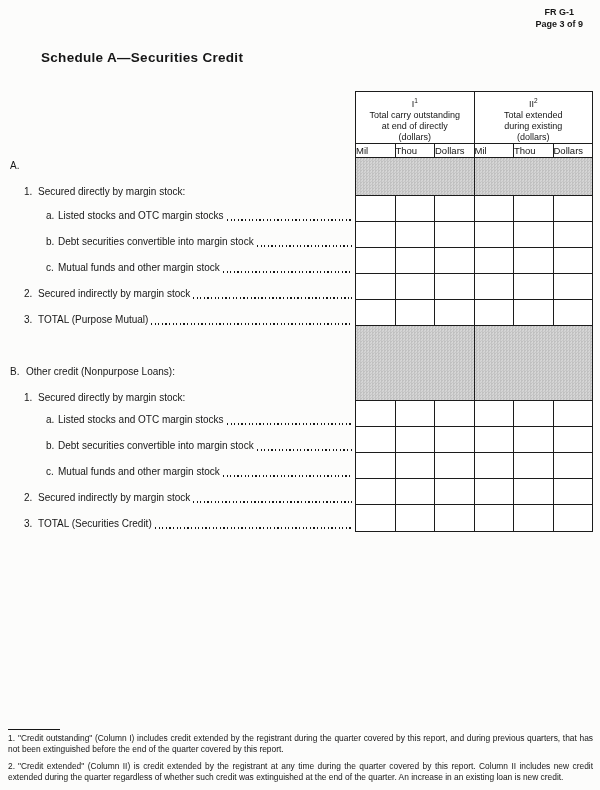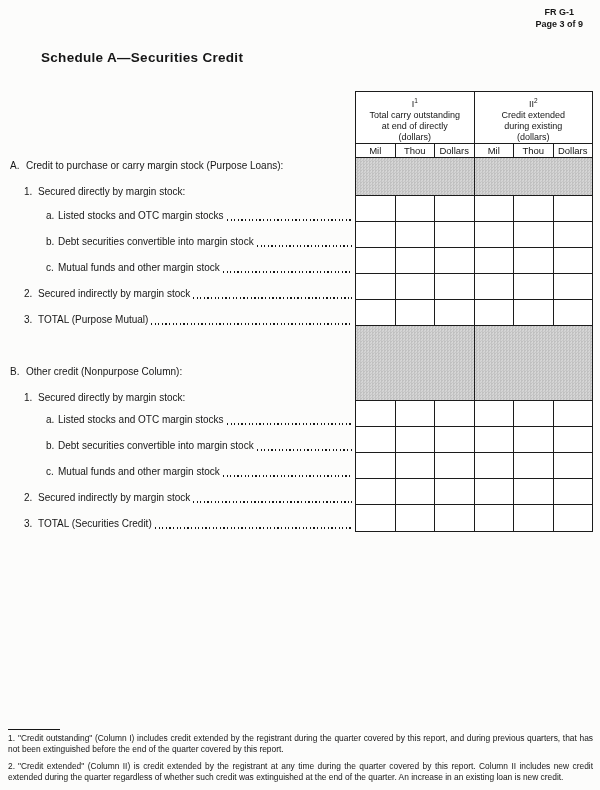--- a/index.html
+++ b/index.html
@@ -24,21 +24,21 @@
   .tbl{position:absolute;left:355px;top:91px;width:238px;
        border:1.5px solid #1c1c1c;box-sizing:border-box;background:#fff;}
   .trow{display:flex;border-bottom:1px solid #1c1c1c;box-sizing:border-box;}
   .trow:last-child{border-bottom:none;}
   .ghead{height:52px;}
   .gcell{flex:1;text-align:center;font-size:9px;line-height:11px;padding-top:3px;
          box-sizing:border-box;}
   .gcell:first-child{border-right:1.5px solid #1c1c1c;}
   .gnum sup{font-size:6.5px;}
   .subhead{height:14px;}
-  .scell{flex:1;text-align:center;font-size:9.5px;line-height:13px;
+  .scell{flex:1;text-align:left;font-size:9.5px;line-height:13px;
          border-right:1px solid #1c1c1c;box-sizing:border-box;}
   .scell:nth-child(3){border-right-width:1.5px;}
   .scell:last-child{border-right:none;}
   .body{height:26px;}
   .cell{flex:1;border-right:1px solid #1c1c1c;box-sizing:border-box;}
   .cell:nth-child(3){border-right-width:1.5px;}
   .cell:last-child{border-right:none;}
   .grayband{}
   .g38{height:38px;} .g75{height:75px;}
   .grayc{flex:1;background-color:#c9c9c9;
@@ -69,21 +69,20 @@
   <div class="doc-ref">
     <div>FR G-1</div>
     <div>Page 3 of 9</div>
   </div>
 
   <div class="title">Schedule A—Securities Credit</div>
 
 
   <div class="li" style="left:10px;top:160px;width:343px;">
     <span class="num nA">A.</span>
-      <span>Credit to purchase or carry margin stock (Purpose Loans):</span>
   </div>
   <div class="li" style="left:24px;top:186px;width:329px;">
     <span class="num n1">1.</span>
       <span>Secured directly by margin stock:</span>
   </div>
   <div class="li" style="left:46px;top:210px;width:307px;">
     <span class="num na">a.</span>
       <span>Listed stocks and OTC margin stocks</span>
       <span class="dots"></span>
   </div>
@@ -102,21 +101,21 @@
       <span>Secured indirectly by margin stock</span>
       <span class="dots"></span>
   </div>
   <div class="li" style="left:24px;top:314px;width:329px;">
     <span class="num n1">3.</span>
       <span>TOTAL (Purpose Mutual)</span>
       <span class="dots"></span>
   </div>
   <div class="li" style="left:10px;top:366px;width:343px;">
     <span class="num nA">B.</span>
-      <span>Other credit (Nonpurpose Column):</span>
+      <span>Other credit (Nonpurpose Loans):</span>
   </div>
   <div class="li" style="left:24px;top:392px;width:329px;">
     <span class="num n1">1.</span>
       <span>Secured directly by margin stock:</span>
   </div>
   <div class="li" style="left:46px;top:414px;width:307px;">
     <span class="num na">a.</span>
       <span>Listed stocks and OTC margin stocks</span>
       <span class="dots"></span>
   </div>
@@ -144,21 +143,21 @@
   <div class="tbl">
     <div class="trow ghead">
       <div class="gcell">
         <div class="gnum"><span>I</span><sup>1</sup></div>
         <div>Total carry outstanding</div>
         <div>at end of directly</div>
         <div>(dollars)</div>
       </div>
       <div class="gcell">
         <div class="gnum"><span>II</span><sup>2</sup></div>
-        <div>Credit extended</div>
+        <div>Total extended</div>
         <div>during existing</div>
         <div>(dollars)</div>
       </div>
     </div>
     <div class="trow subhead">
       <div class="scell">Mil</div>
       <div class="scell">Thou</div>
       <div class="scell">Dollars</div>
       <div class="scell">Mil</div>
       <div class="scell">Thou</div>

